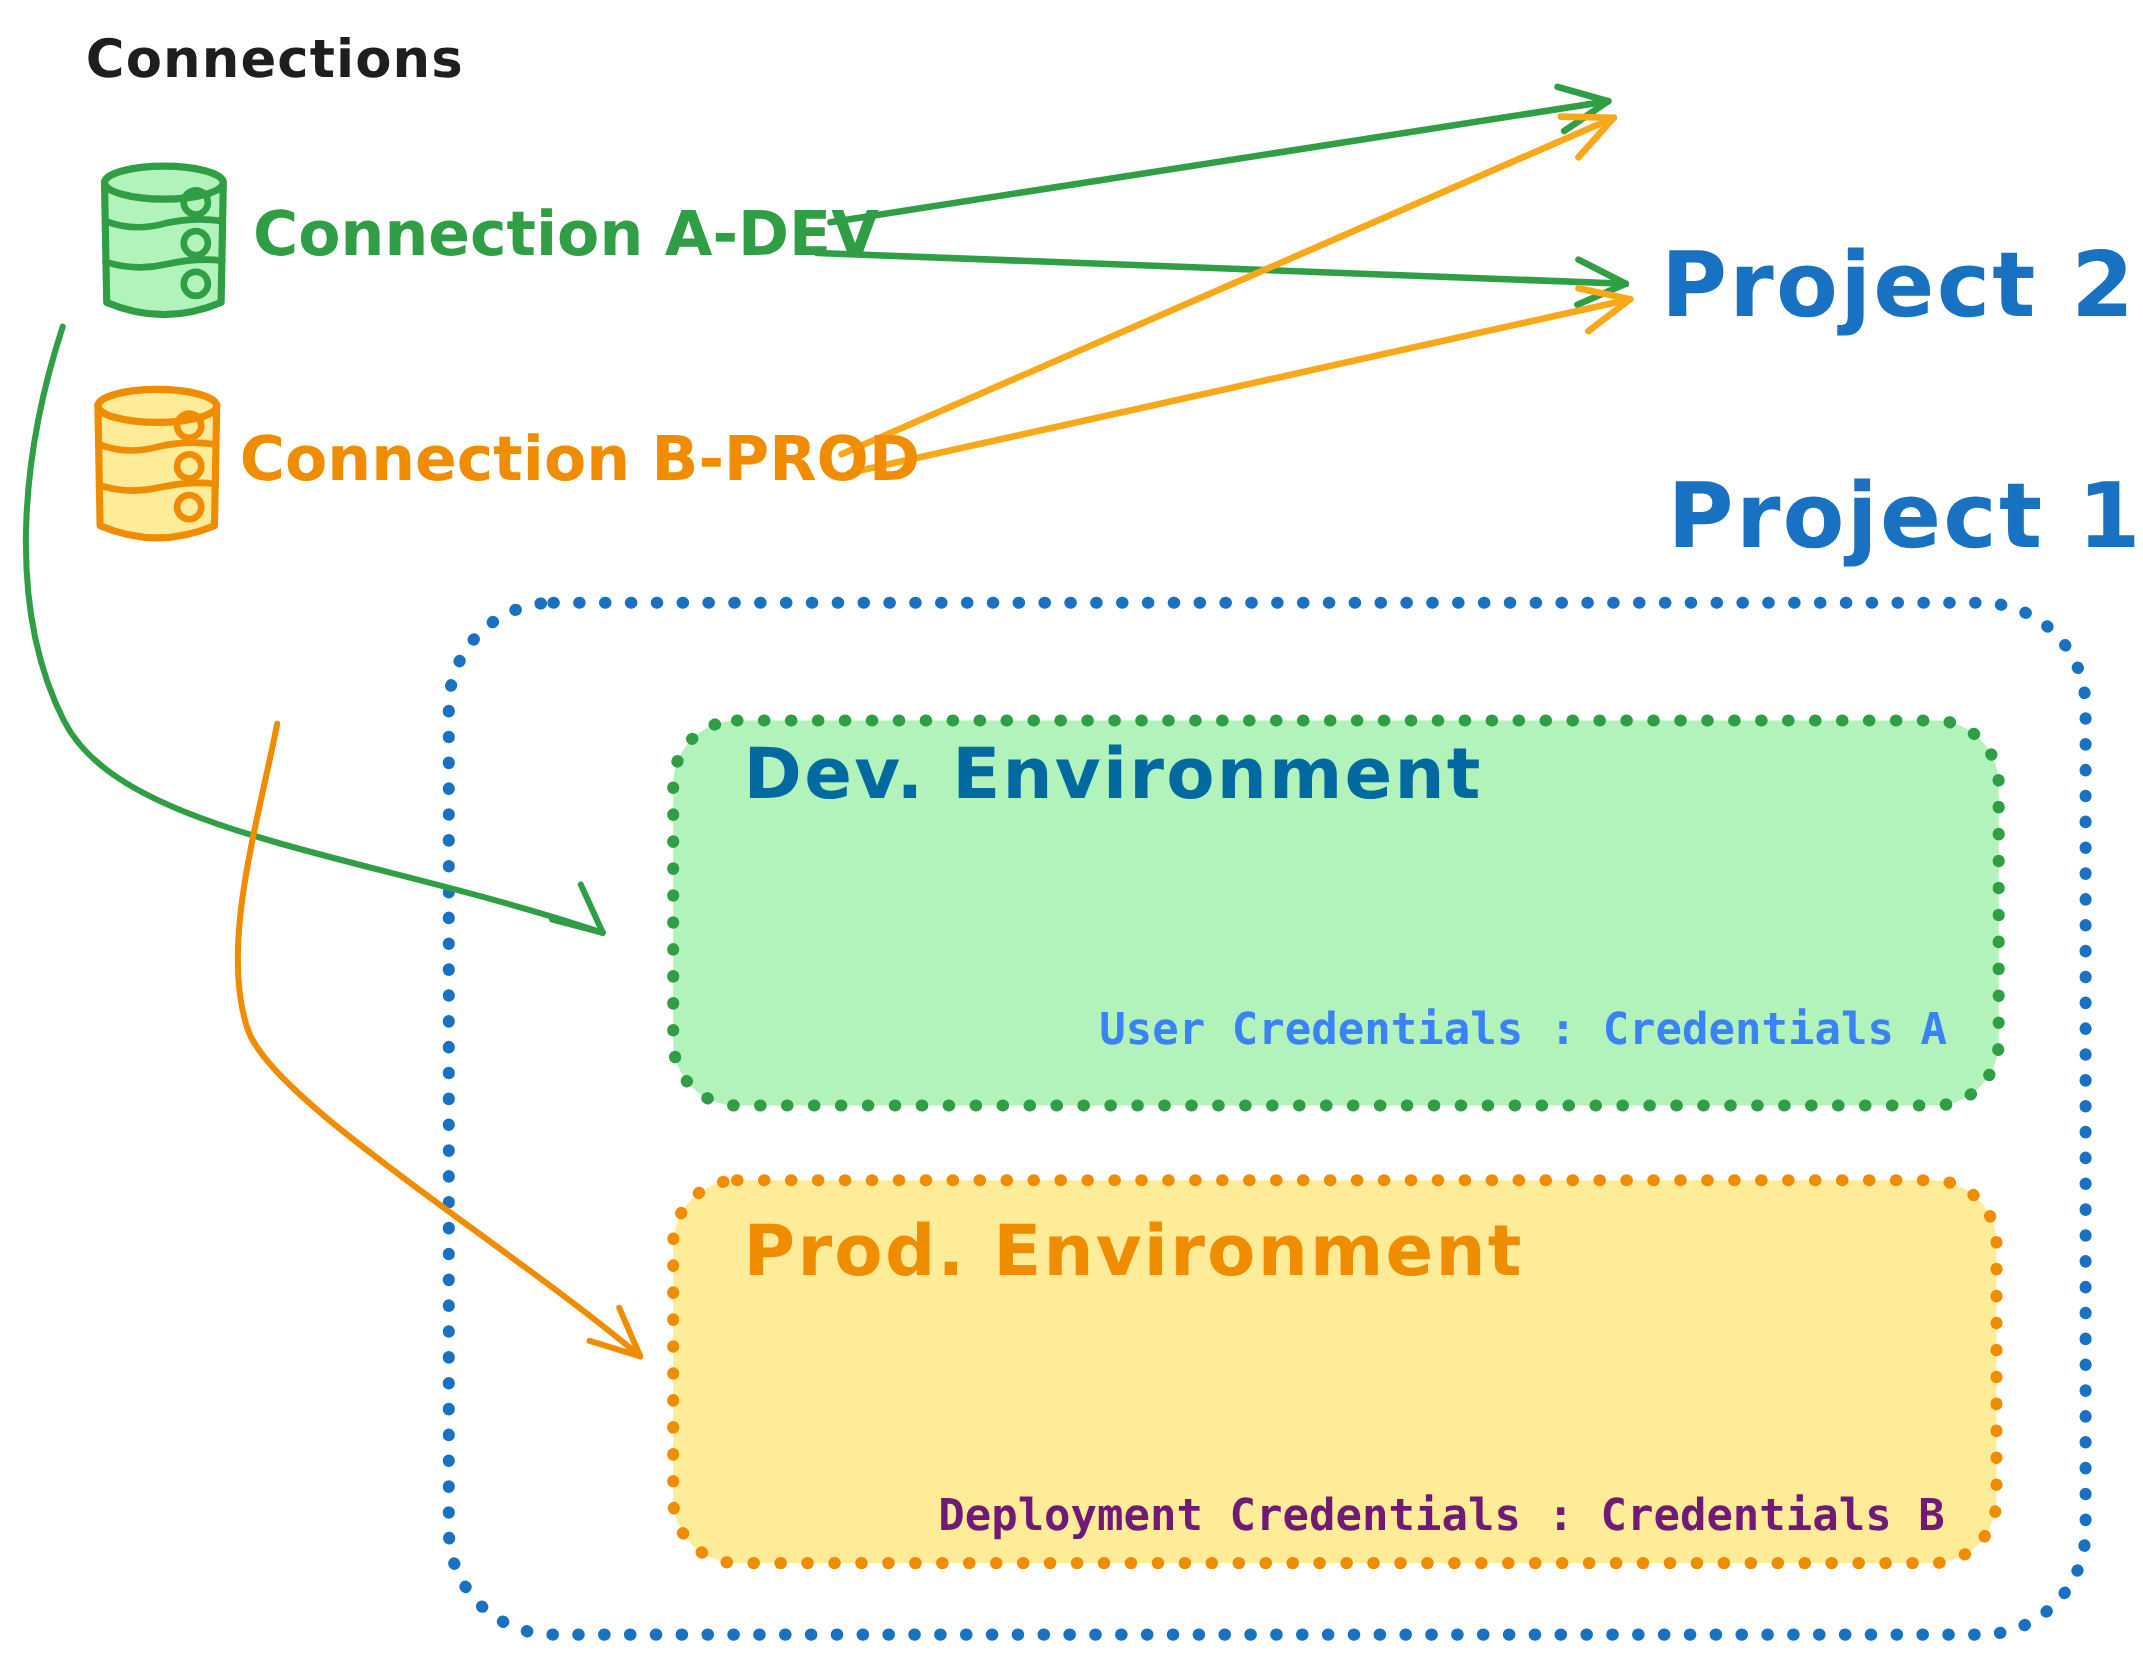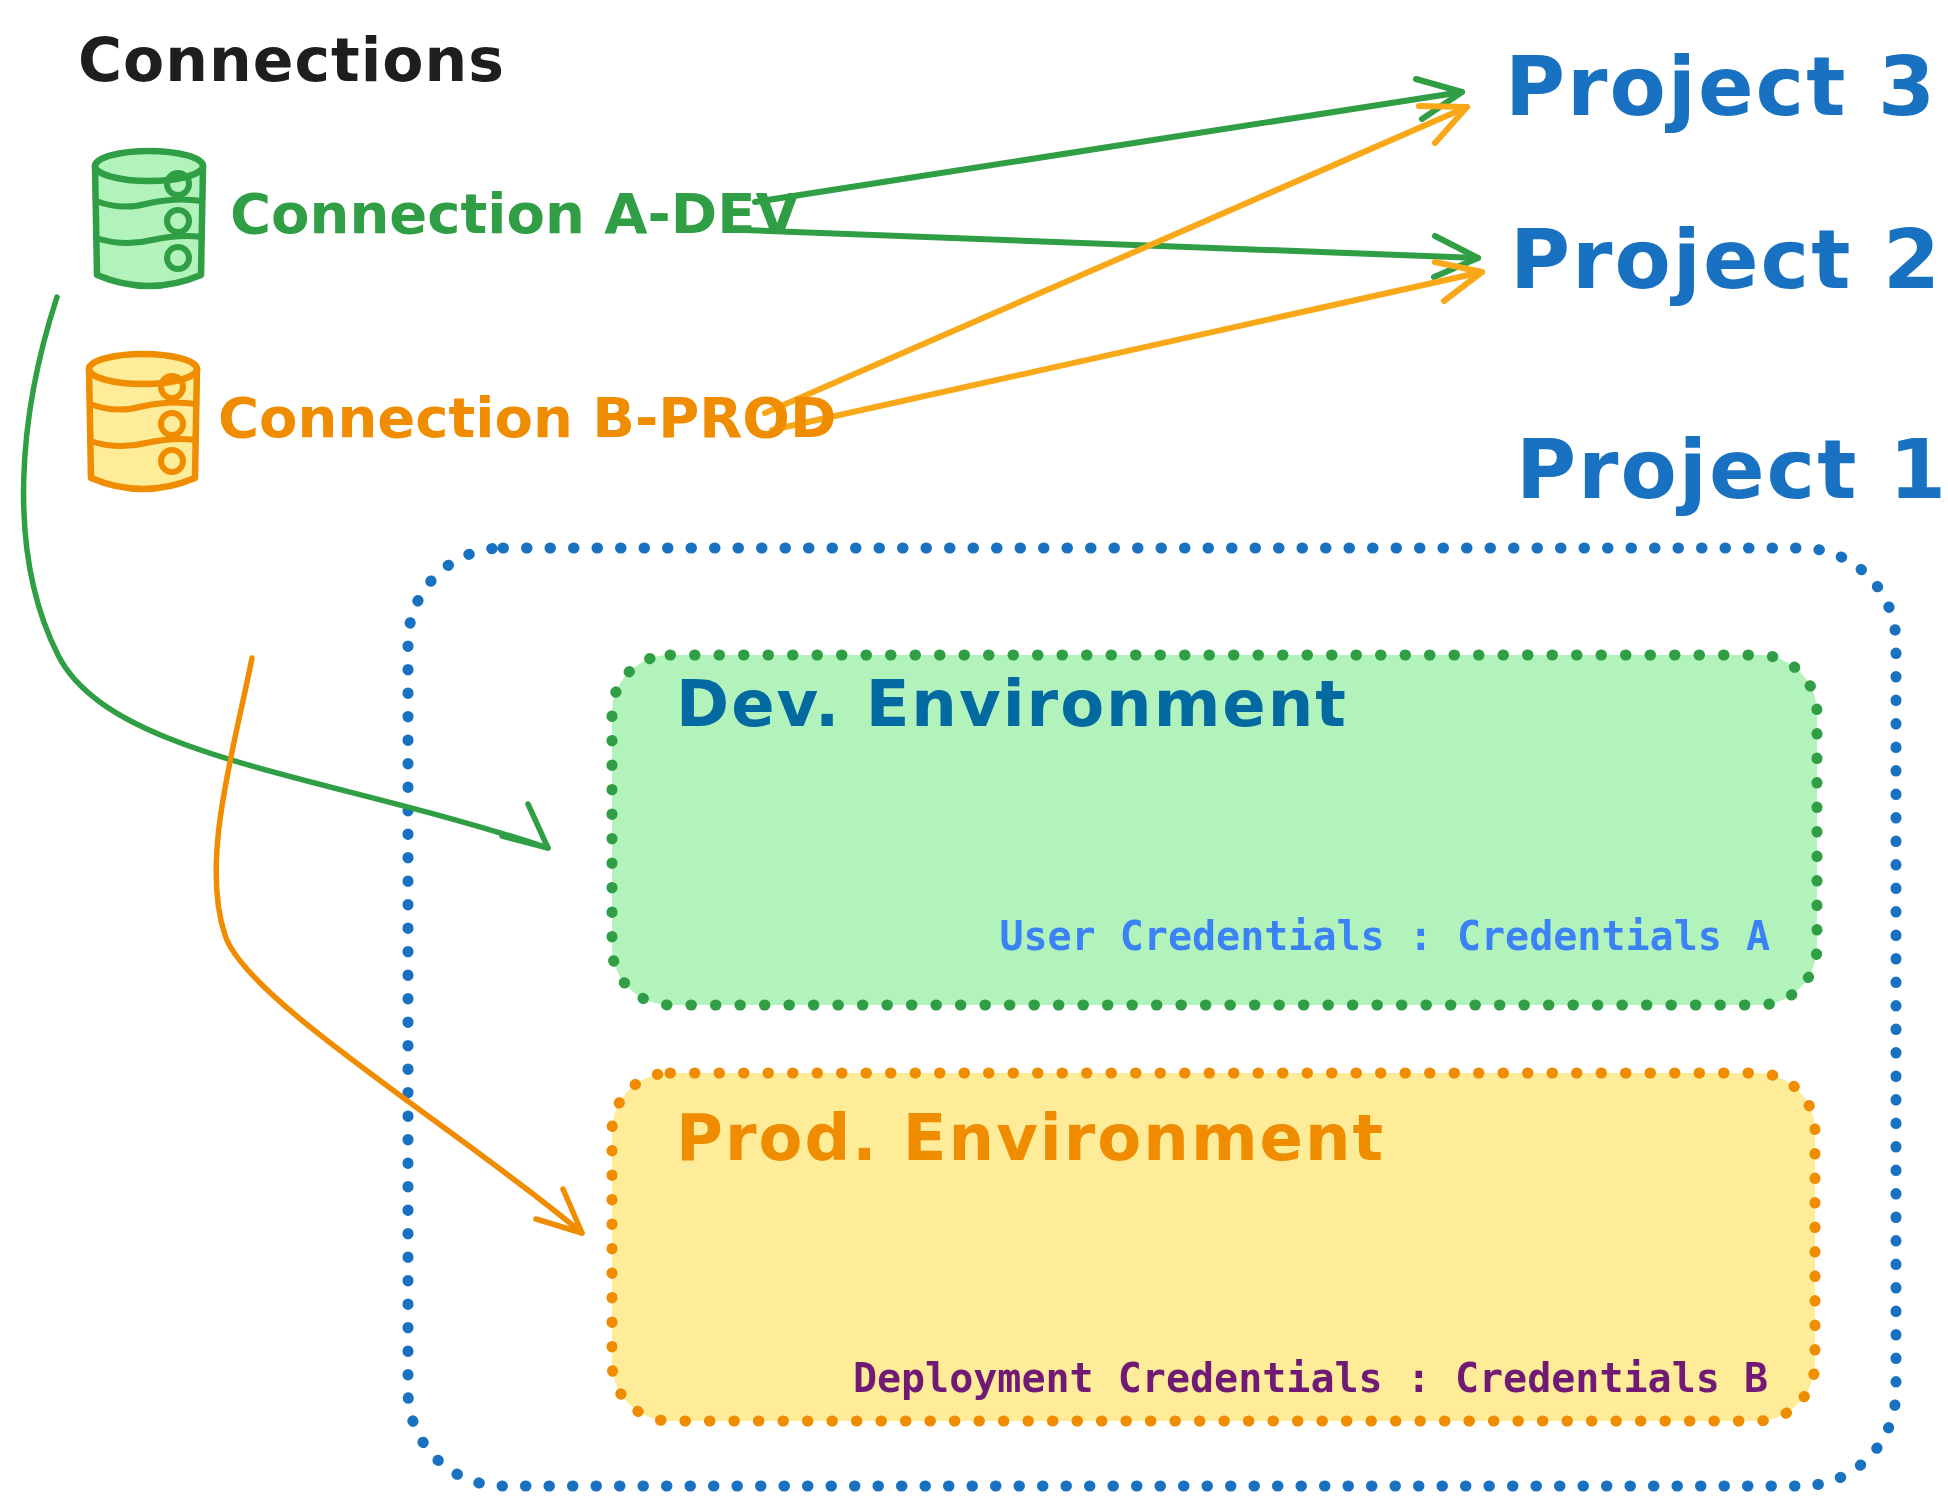--- a/index.html
+++ b/index.html
@@ -8,21 +8,21 @@
     width: 1948px;
     height: 1506px;
     background: #ffffff;
     overflow: hidden;
     font-family: "DejaVu Sans", "Liberation Sans", sans-serif;
   }
   .layer { position: absolute; inset: 0; }
   .label { position: absolute; line-height: 1; white-space: nowrap; }
   .title {
     left: 78px; top: 30px;
-    font-size: 60px; font-weight: 700;
+    font-size: 48px; font-weight: 700;
     color: #1e1e1e; letter-spacing: 1px;
   }
   .conn-label { font-size: 56px; font-weight: 700; letter-spacing: 0px; }
   .conn-a { left: 230px; top: 186px; color: #2f9e44; }
   .conn-b { left: 218px; top: 390px; color: #f08c00; }
   .project-label {
     font-size: 82px; font-weight: 700;
     color: #1971c2; letter-spacing: 2px;
   }
   .p3 { left: 1505px; top: 46px; }
@@ -98,21 +98,20 @@
       <path d="M536,1219 L582,1233 L563,1189"></path>
     </g>
   </svg>
 
   <div class="label title">Connections</div>
 
   <div class="label conn-label conn-b">Connection B-PROD</div>
 
   <div class="label conn-label conn-a">Connection A-DEV</div>
 
-  <div class="label project-label p3">Project 3</div>
 
   <div class="label project-label p2">Project 2</div>
 
   <div class="label project-label p1">Project 1</div>
 
   <div class="label env-label dev-name">Dev. Environment</div>
 
   <div class="label cred-text dev-cred">User Credentials : Credentials A</div>
 
   <div class="label env-label prod-name">Prod. Environment</div>

